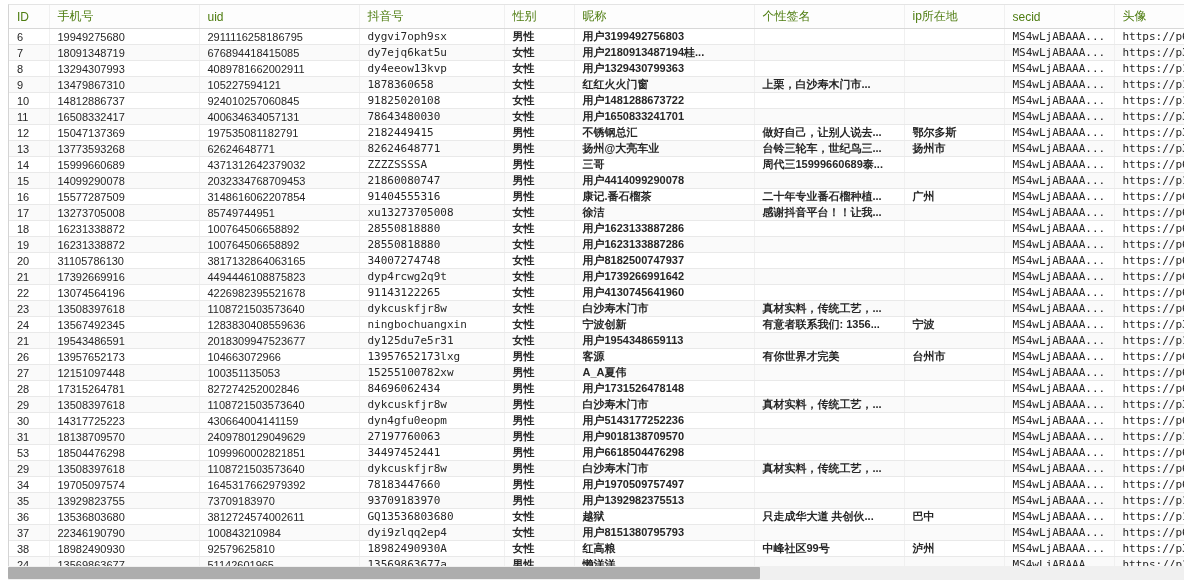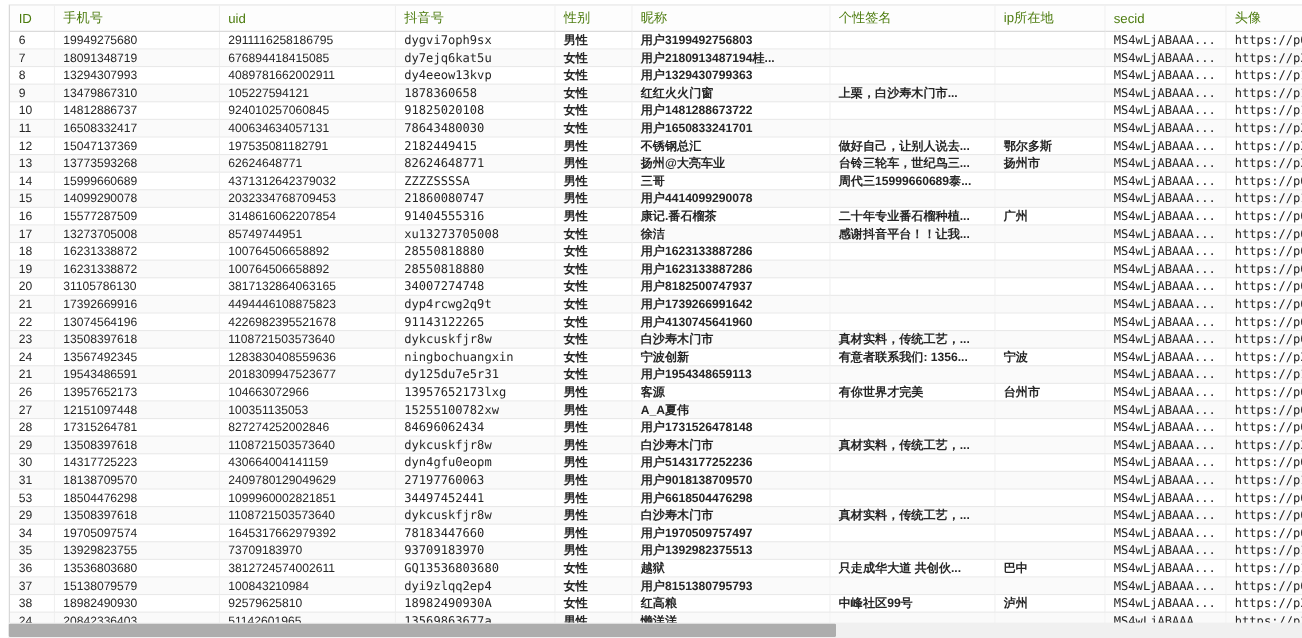--- a/index.html
+++ b/index.html
@@ -441,21 +441,21 @@
           <td class="col-douyin">GQ13536803680</td>
           <td class="col-gender">女性</td>
           <td class="col-nickname">越狱</td>
           <td class="col-signature">只走成华大道  共创伙...</td>
           <td class="col-ip">巴中</td>
           <td class="col-secid">MS4wLjABAAA...</td>
           <td class="col-avatar">https://p1</td>
         </tr>
         <tr>
           <td class="col-id">37</td>
-          <td class="col-phone">15138079579</td>
+          <td class="col-phone">22346190790</td>
           <td class="col-uid">100843210984</td>
           <td class="col-douyin">dyi9zlqq2ep4</td>
           <td class="col-gender">女性</td>
           <td class="col-nickname">用户8151380795793</td>
           <td class="col-signature"></td>
           <td class="col-ip"></td>
           <td class="col-secid">MS4wLjABAAA...</td>
           <td class="col-avatar">https://p6</td>
         </tr>
         <tr>
@@ -465,21 +465,21 @@
           <td class="col-douyin">18982490930A</td>
           <td class="col-gender">女性</td>
           <td class="col-nickname">红高粮</td>
           <td class="col-signature">中峰社区99号</td>
           <td class="col-ip">泸州</td>
           <td class="col-secid">MS4wLjABAAA...</td>
           <td class="col-avatar">https://p3</td>
         </tr>
         <tr>
           <td class="col-id">24</td>
-          <td class="col-phone">20842336403</td>
+          <td class="col-phone">13569863677</td>
           <td class="col-uid">51142601965</td>
           <td class="col-douyin">13569863677a</td>
           <td class="col-gender">男性</td>
           <td class="col-nickname">懒洋洋</td>
           <td class="col-signature"></td>
           <td class="col-ip"></td>
           <td class="col-secid">MS4wLjABAAA...</td>
           <td class="col-avatar">https://p1</td>
         </tr>
       </tbody>

